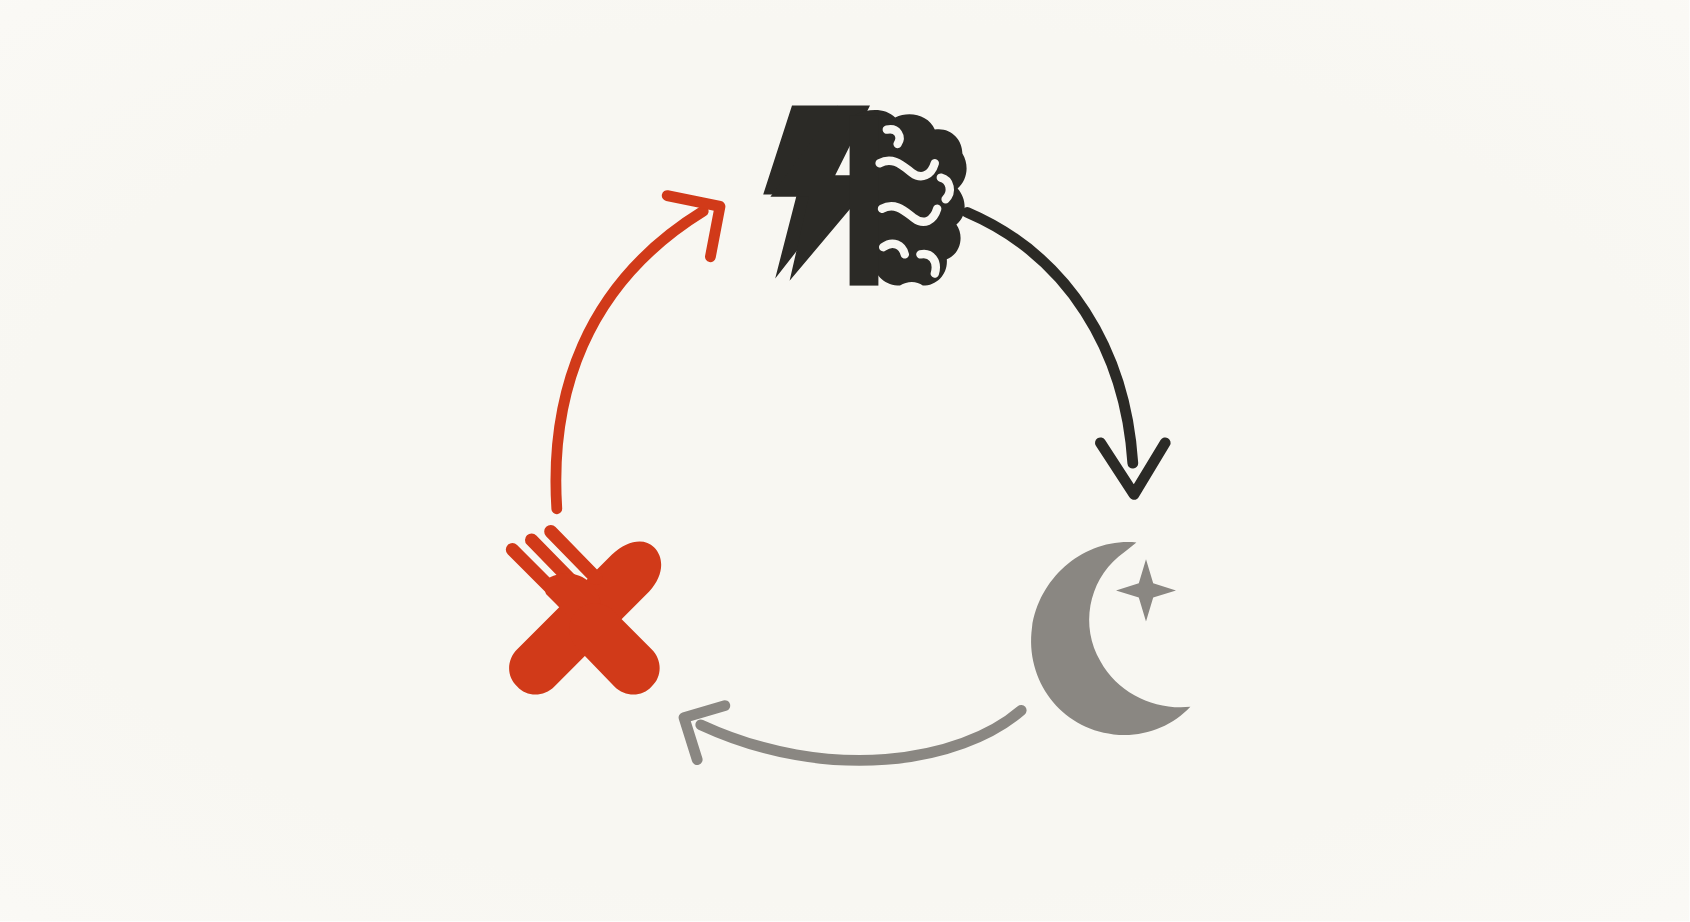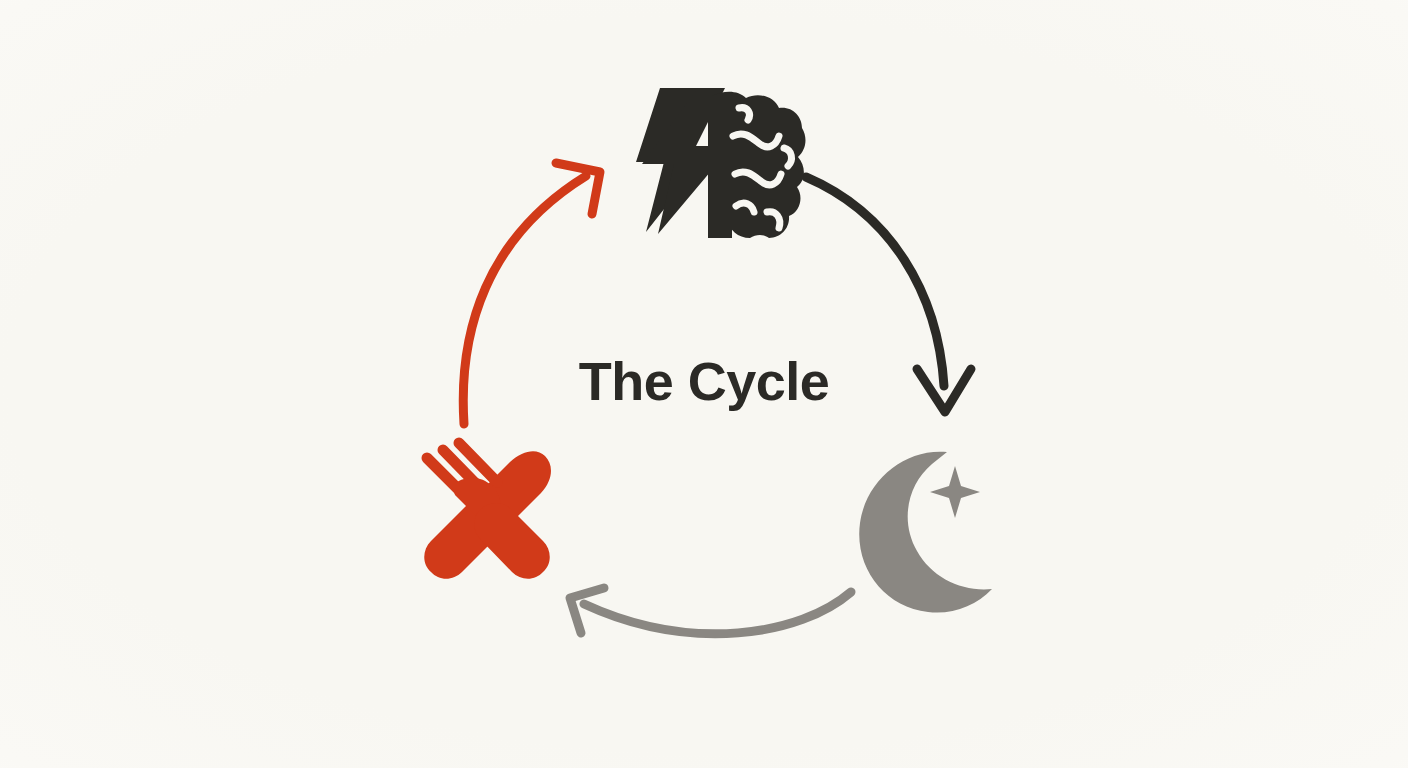--- a/index.html
+++ b/index.html
@@ -132,15 +132,14 @@
                  L 543 541
                  C 552 550 552 564 543 572
                  C 535 581 521 581 512 572
                  L 481 540
                  C 472 531 472 517 481 509 Z" fill="#D13A19"></path>
       </g>
     </g>
 
   </svg>
 
-  <div class="cycle-title">The Cycle</div>
 
 </div>
 
 </body></html>

